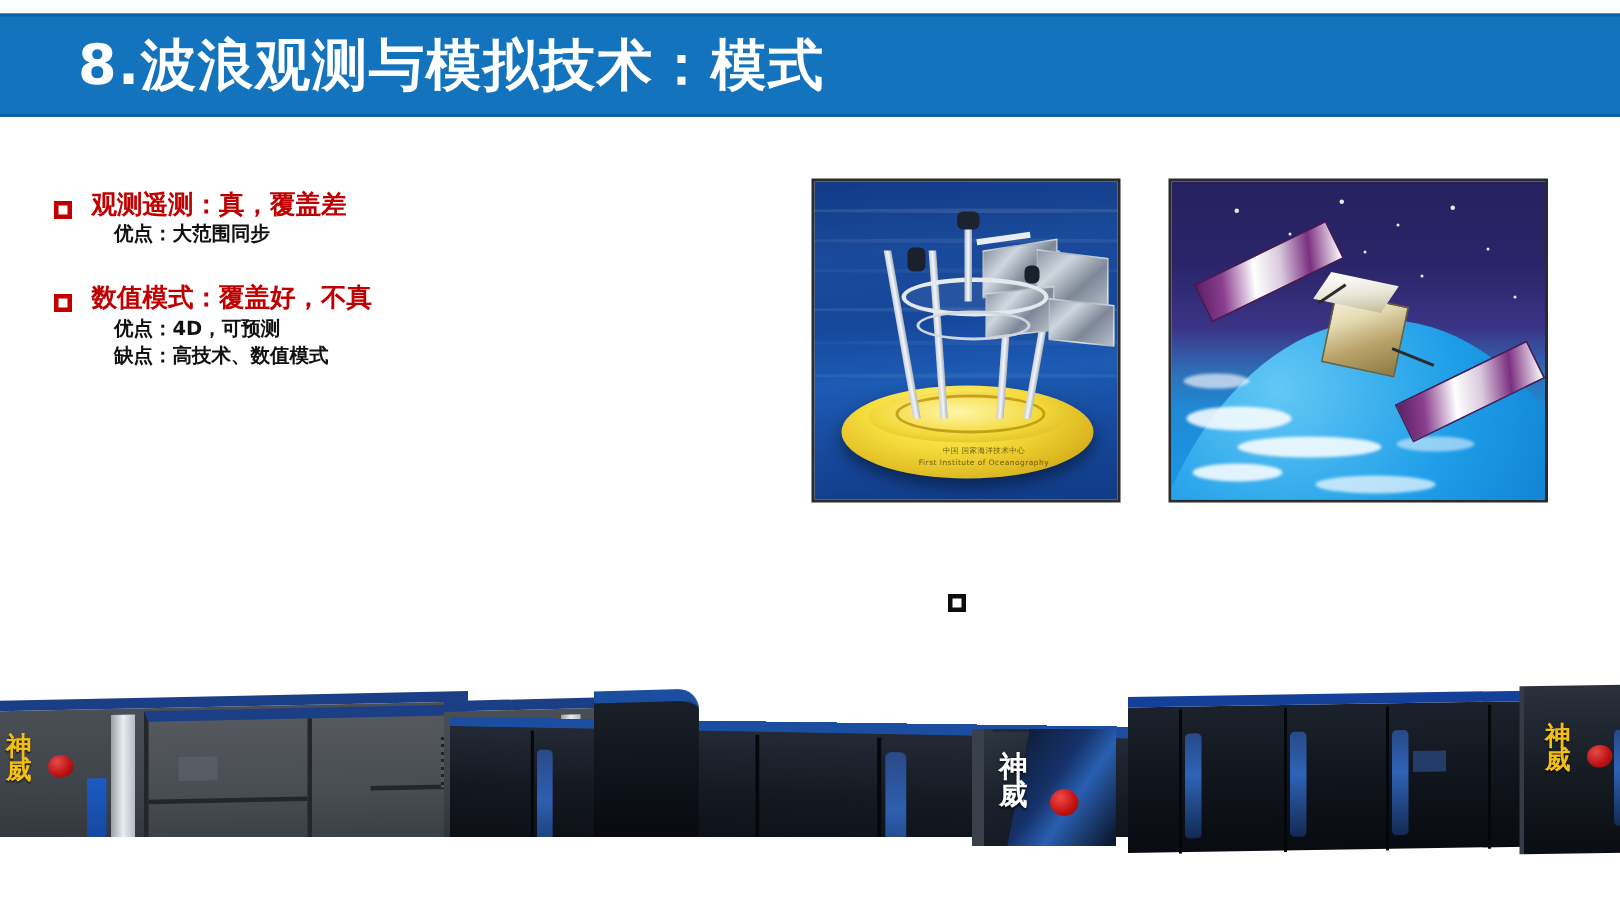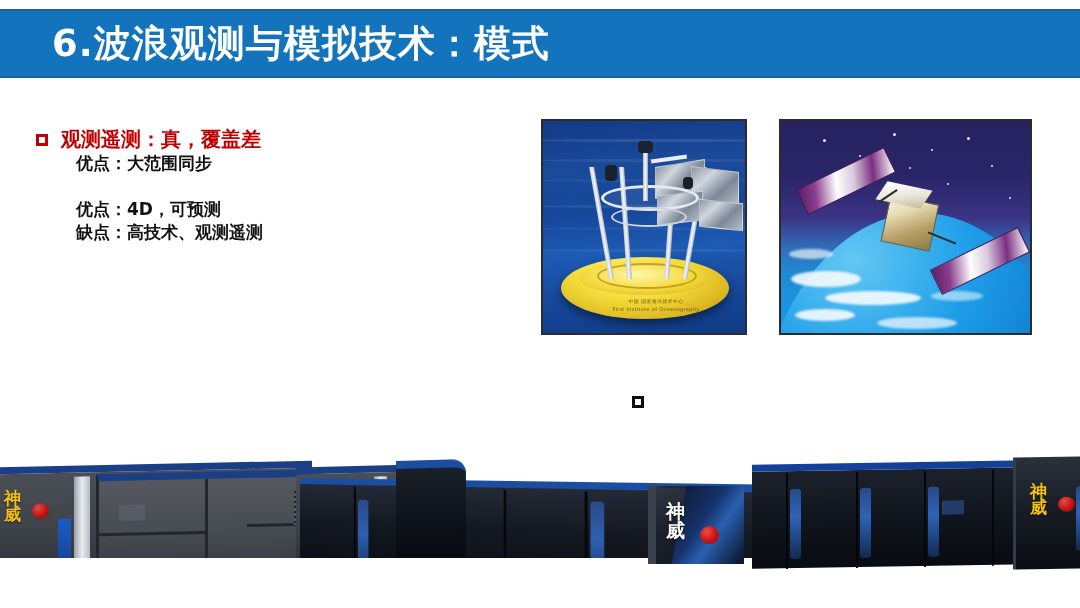--- a/index.html
+++ b/index.html
@@ -48,39 +48,39 @@
     left: 36px; top: 126px;
     width: 360px;
   }
   .bullet-group { margin-bottom: 22px; }
   .bullet-group:last-child { margin-bottom: 0; }
 
   .bullet-head {
     display: flex;
     align-items: flex-start;
     color: #c00000;
-    font-size: 20px;
+    font-size: 17px;
     font-weight: bold;
     line-height: 1.32;
     white-space: nowrap;
   }
   .sq {
     display: inline-block;
     width: 12px; height: 12px;
     box-sizing: border-box;
     border: 3px solid #c00000;
     margin-top: 8px;
     margin-right: 13px;
     flex: 0 0 auto;
   }
   .sq.black { border-color: #0d0d0d; }
 
   .bullet-sub {
     color: #111111;
-    font-size: 17px;
+    font-size: 13px;
     font-weight: bold;
     line-height: 1.38;
     margin-left: 40px;
     white-space: nowrap;
   }
 
   
   .photo {
     position: absolute;
     border: 2px solid #2b2b2b;
@@ -459,36 +459,40 @@
     width: 1080px; height: 18px;
     background: #ffffff;
   }
 </style>
 </head>
 <body>
 
 <div class="slide">
 
   <div class="title-bar">
-    <div class="title-text">6.波浪观测与模拟技术：模式</div>
+    <div class="title-text">8.波浪观测与模拟技术：模式</div>
   </div>
 
   <div class="bullets">
 
     <div class="bullet-group">
       <div class="bullet-head">
         <span class="sq"></span>
         <span>观测遥测：真，覆盖差</span>
       </div>
       <div class="bullet-sub">优点：大范围同步</div>
     </div>
 
     <div class="bullet-group">
+      <div class="bullet-head">
+        <span class="sq"></span>
+        <span>数值模式：覆盖好，不真</span>
+      </div>
       <div class="bullet-sub">优点：4D，可预测</div>
-      <div class="bullet-sub">缺点：高技术、观测遥测</div>
+      <div class="bullet-sub">缺点：高技术、数值模式</div>
     </div>
 
   </div>
 
   <div class="photo photo-buoy">
     <div class="wave" style="top:18px"></div>
     <div class="wave" style="top:38px;opacity:.7"></div>
     <div class="wave" style="top:58px;opacity:.5"></div>
     <div class="wave" style="top:84px;opacity:.8"></div>
     <div class="wave" style="top:106px;opacity:.45"></div>

